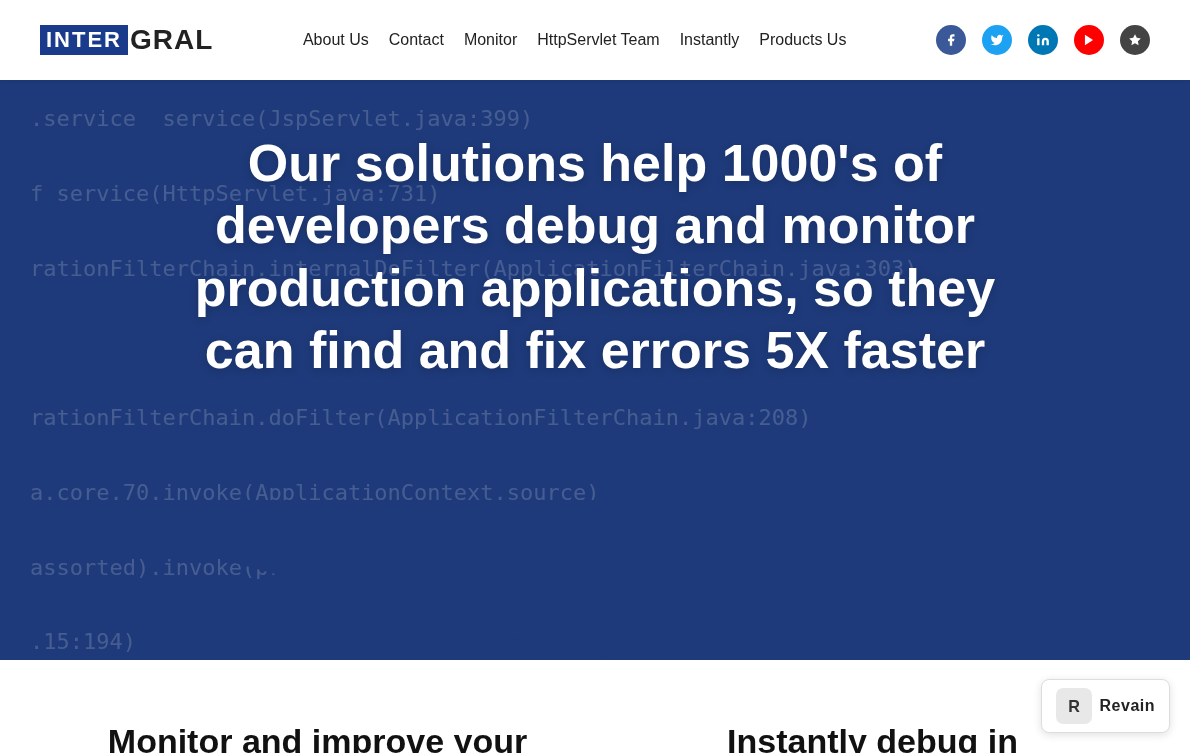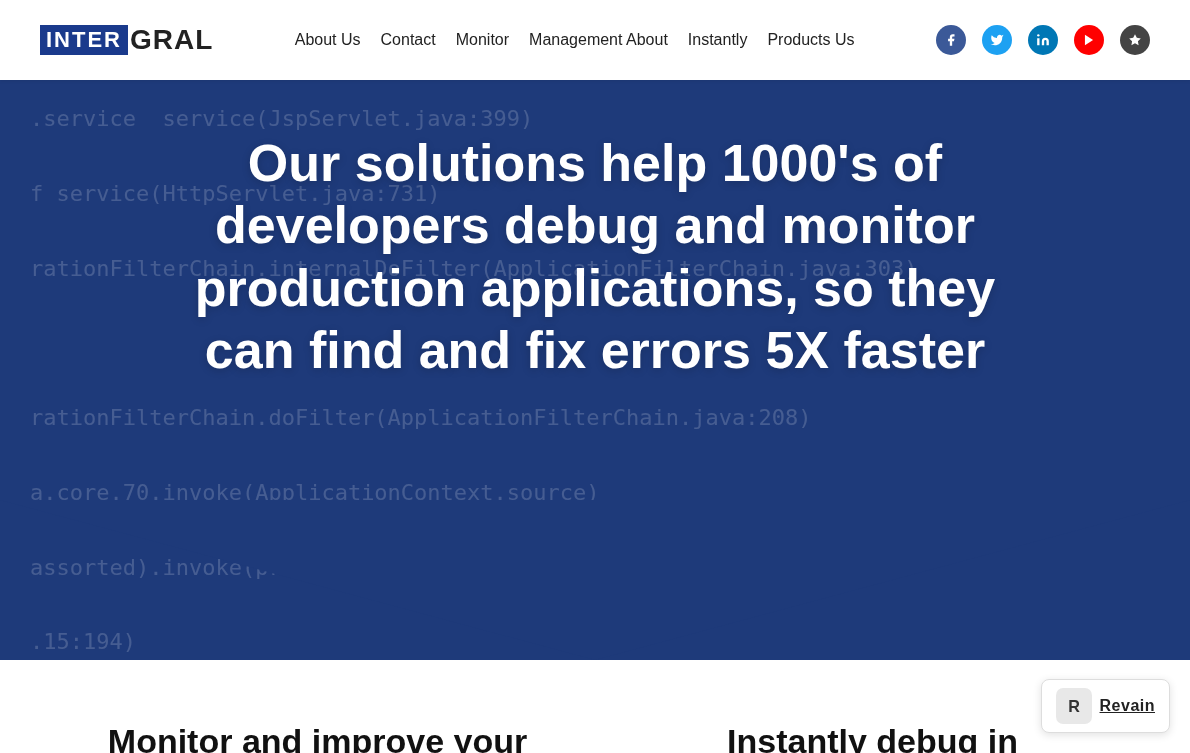--- a/index.html
+++ b/index.html
@@ -164,36 +164,35 @@
     }
     .revain-icon {
       width: 36px;
       height: 36px;
     }
     .revain-text {
       font-size: 16px;
       font-weight: 700;
       color: #222;
       letter-spacing: 0.5px;
-      text-decoration: underline;
     }
   </style>
 </head>
 <body>
 
 <nav>
   <div style="display:flex;align-items:center;gap:0;">
     <span class="logo-box">INTER</span>
       <span style="font-size:28px;font-weight:900;color:#222;letter-spacing:1px;">GRAL</span>
   </div>
   <ul class="nav-links">
     <li><a href="#">About Us</a></li>
     <li><a href="#">Contact</a></li>
     <li><a href="#">Monitor</a></li>
-    <li><a href="#">Management About</a></li>
+    <li><a href="#">HttpServlet Team</a></li>
     <li><a href="#">Instantly</a></li>
     <li><a href="#">Products Us</a></li>
   </ul>
   <div class="nav-icons">
     <div class="nav-icon" style="background:#3b5998;">
       <svg width="14" height="14" viewBox="0 0 24 24" fill="white">
           <path d="M18 2h-3a5 5 0 00-5 5v3H7v4h3v8h4v-8h3l1-4h-4V7a1 1 0 011-1h3z"></path>
         </svg>
     </div>
     <div class="nav-icon" style="background:#1da1f2;">

